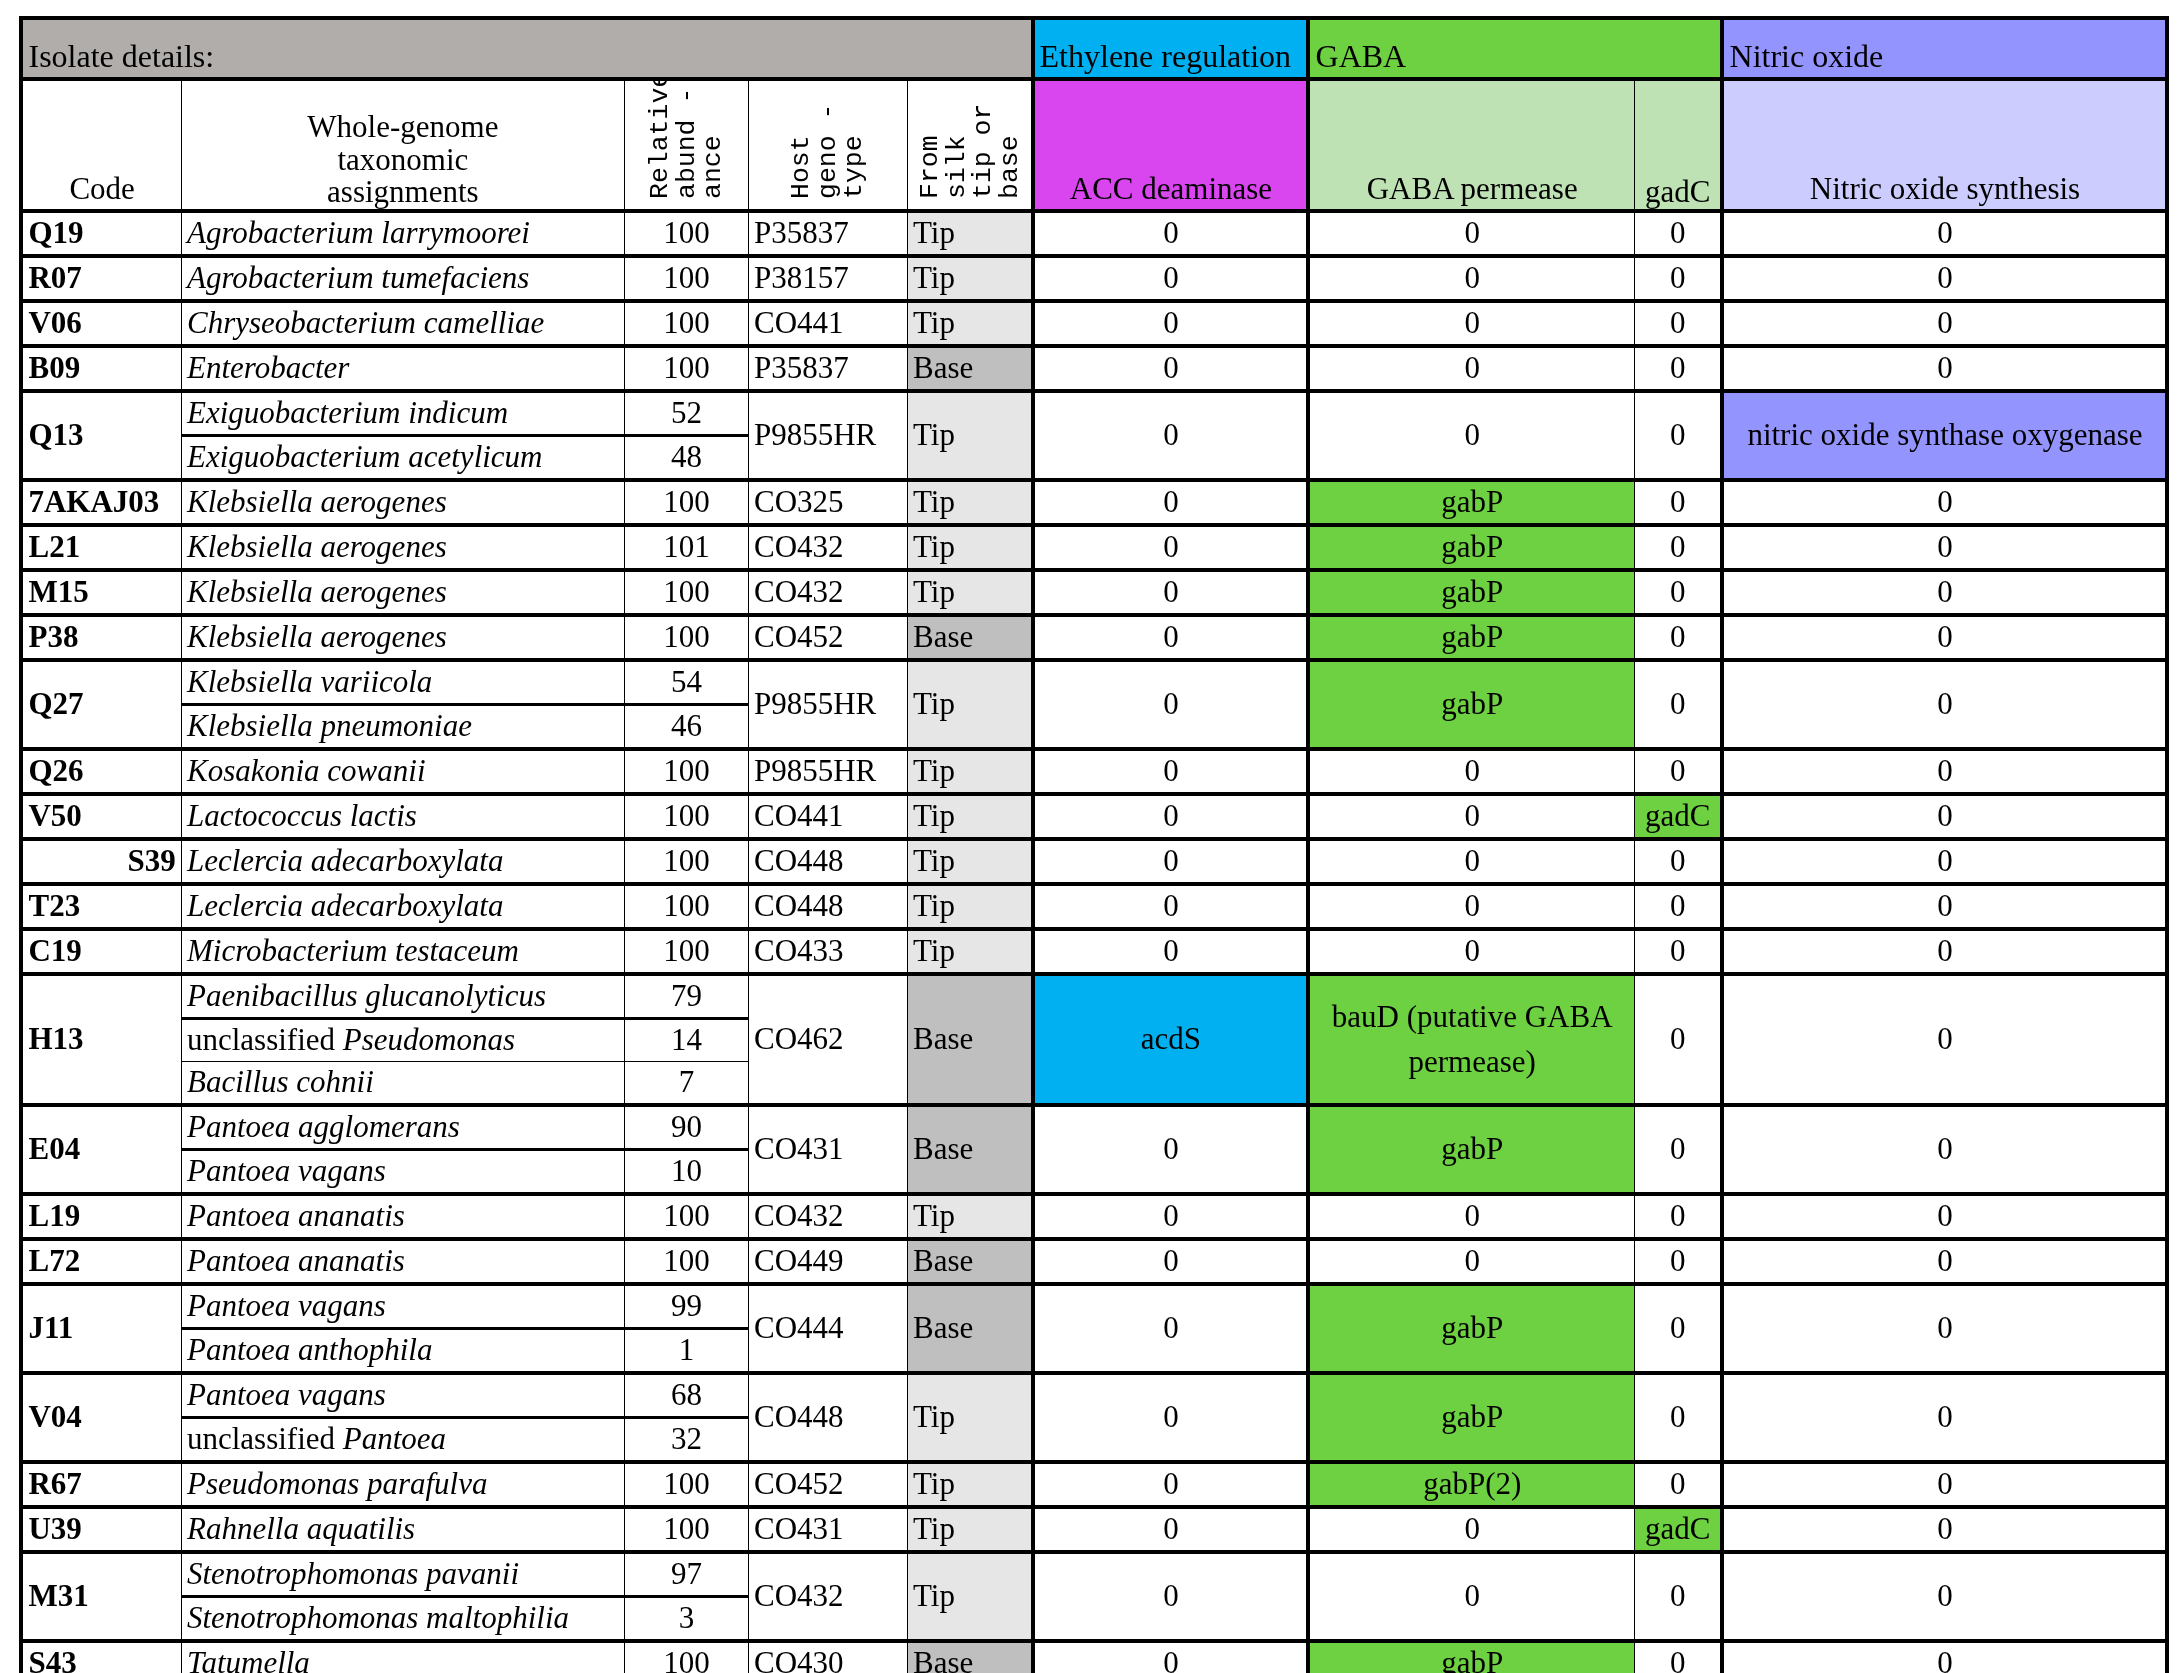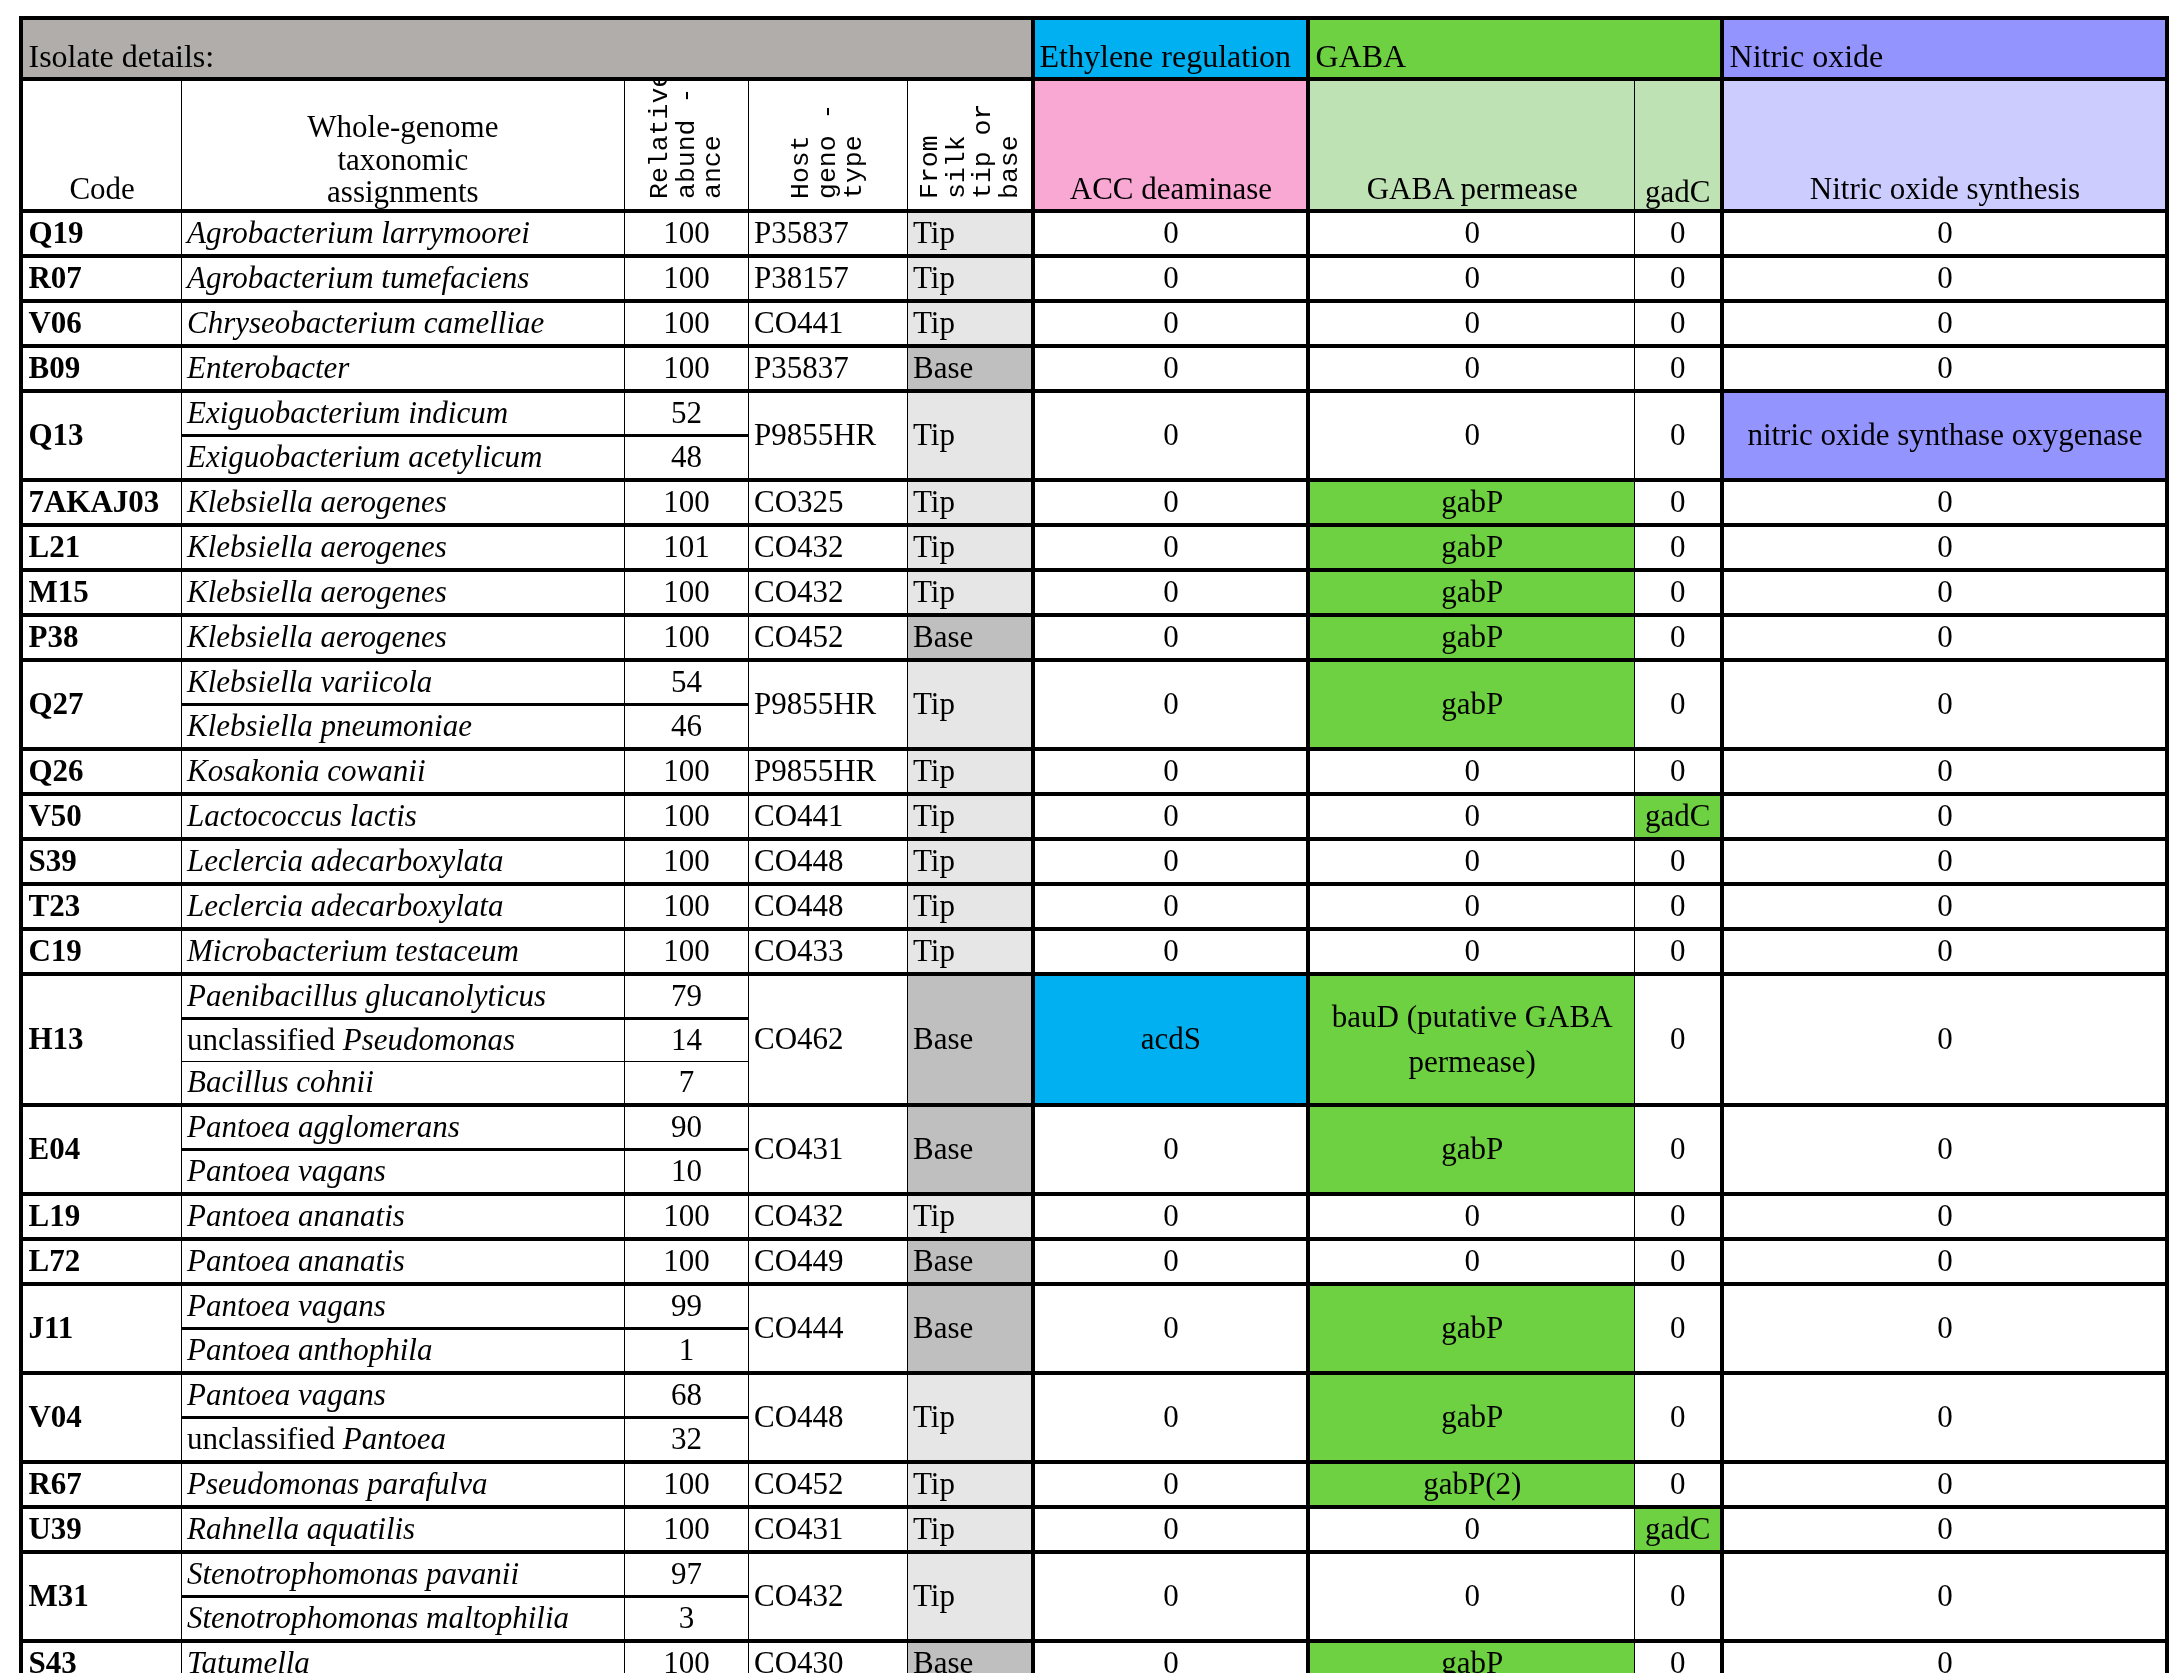--- a/index.html
+++ b/index.html
@@ -43,21 +43,21 @@
       <td class="bl" style="background:#00b0f0;padding-left:4.1px;">Ethylene regulation</td>
       <td colspan="2" class="bl" style="background:#6ed142;">GABA</td>
       <td class="bl br" style="background:#9494ff;">Nitric oxide</td>
     </tr>
     <tr class="hdr">
       <td style="border-left:4.6px solid #000;">Code</td>
       <td style="white-space:normal;padding:0 82px;">Whole-genome taxonomic assignments</td>
       <td><span class="vert">Relative abund - ance</span></td>
       <td><span class="vert">Host geno - type</span></td>
       <td><span class="vert">From silk tip or base</span></td>
-      <td class="bl" style="background:#f9a8d4;">ACC deaminase</td>
+      <td class="bl" style="background:#d946ef;">ACC deaminase</td>
       <td class="bl" style="background:#bfe2b4;">GABA permease</td>
       <td style="background:#bfe2b4;padding:0 2px;">gadC</td>
       <td class="bl br" style="background:#ccccff;">Nitric oxide synthesis</td>
     </tr>
   <tr class="thick-top">
         <td class="code" style="border-left:4.6px solid #000;">Q19</td>
         <td><span class="sp">Agrobacterium larrymoorei</span></td>
         <td class="num">100</td>
         <td>P35837</td>
         <td class="tip">Tip</td>
@@ -189,21 +189,21 @@
         <td><span class="sp">Lactococcus lactis</span></td>
         <td class="num">100</td>
         <td>CO441</td>
         <td class="tip">Tip</td>
         <td class="ctr bl">0</td>
         <td class="ctr bl">0</td>
         <td class="ctr gab" style="padding:0 2px;">gadC</td>
         <td class="ctr bl br">0</td>
       </tr>
       <tr class="thick-top">
-        <td class="code" style="border-left:4.6px solid #000;">S39</td>
+        <td class="code" style="border-left:4.6px solid #000;text-align:right;">S39</td>
         <td><span class="sp">Leclercia adecarboxylata</span></td>
         <td class="num">100</td>
         <td>CO448</td>
         <td class="tip">Tip</td>
         <td class="ctr bl">0</td>
         <td class="ctr bl">0</td>
         <td class="ctr" style="padding:0 2px;">0</td>
         <td class="ctr bl br">0</td>
       </tr>
       <tr class="thick-top">

